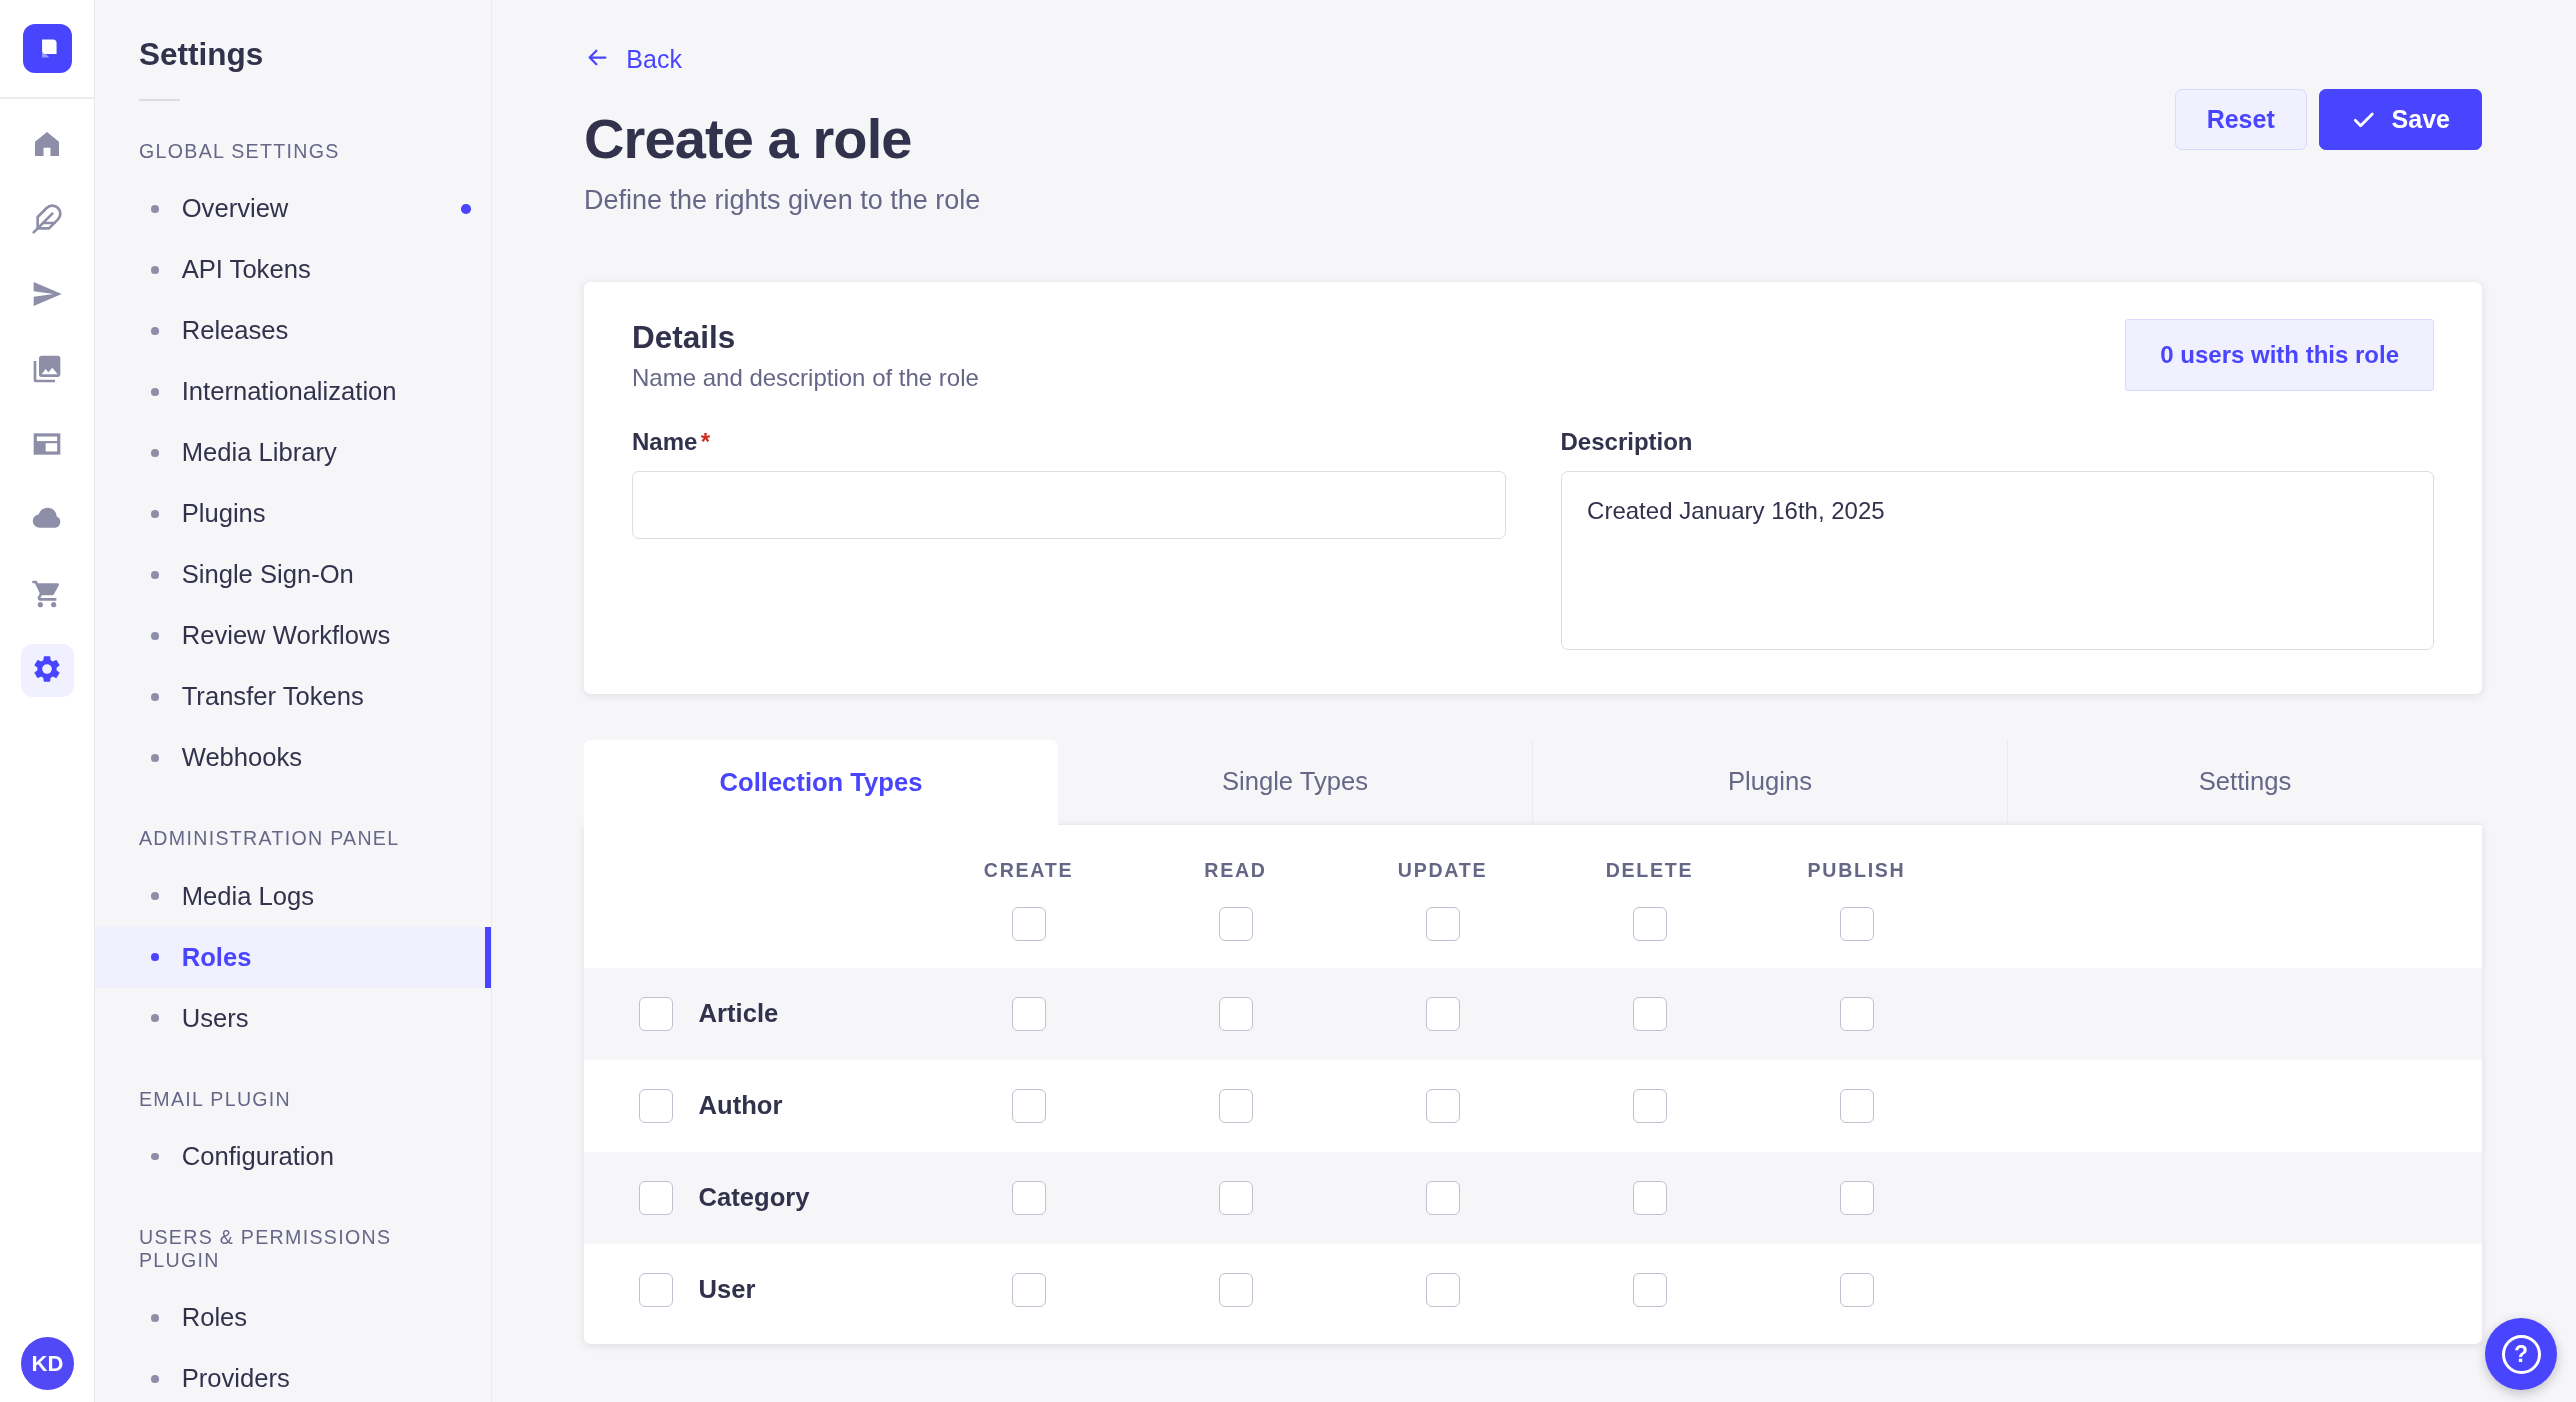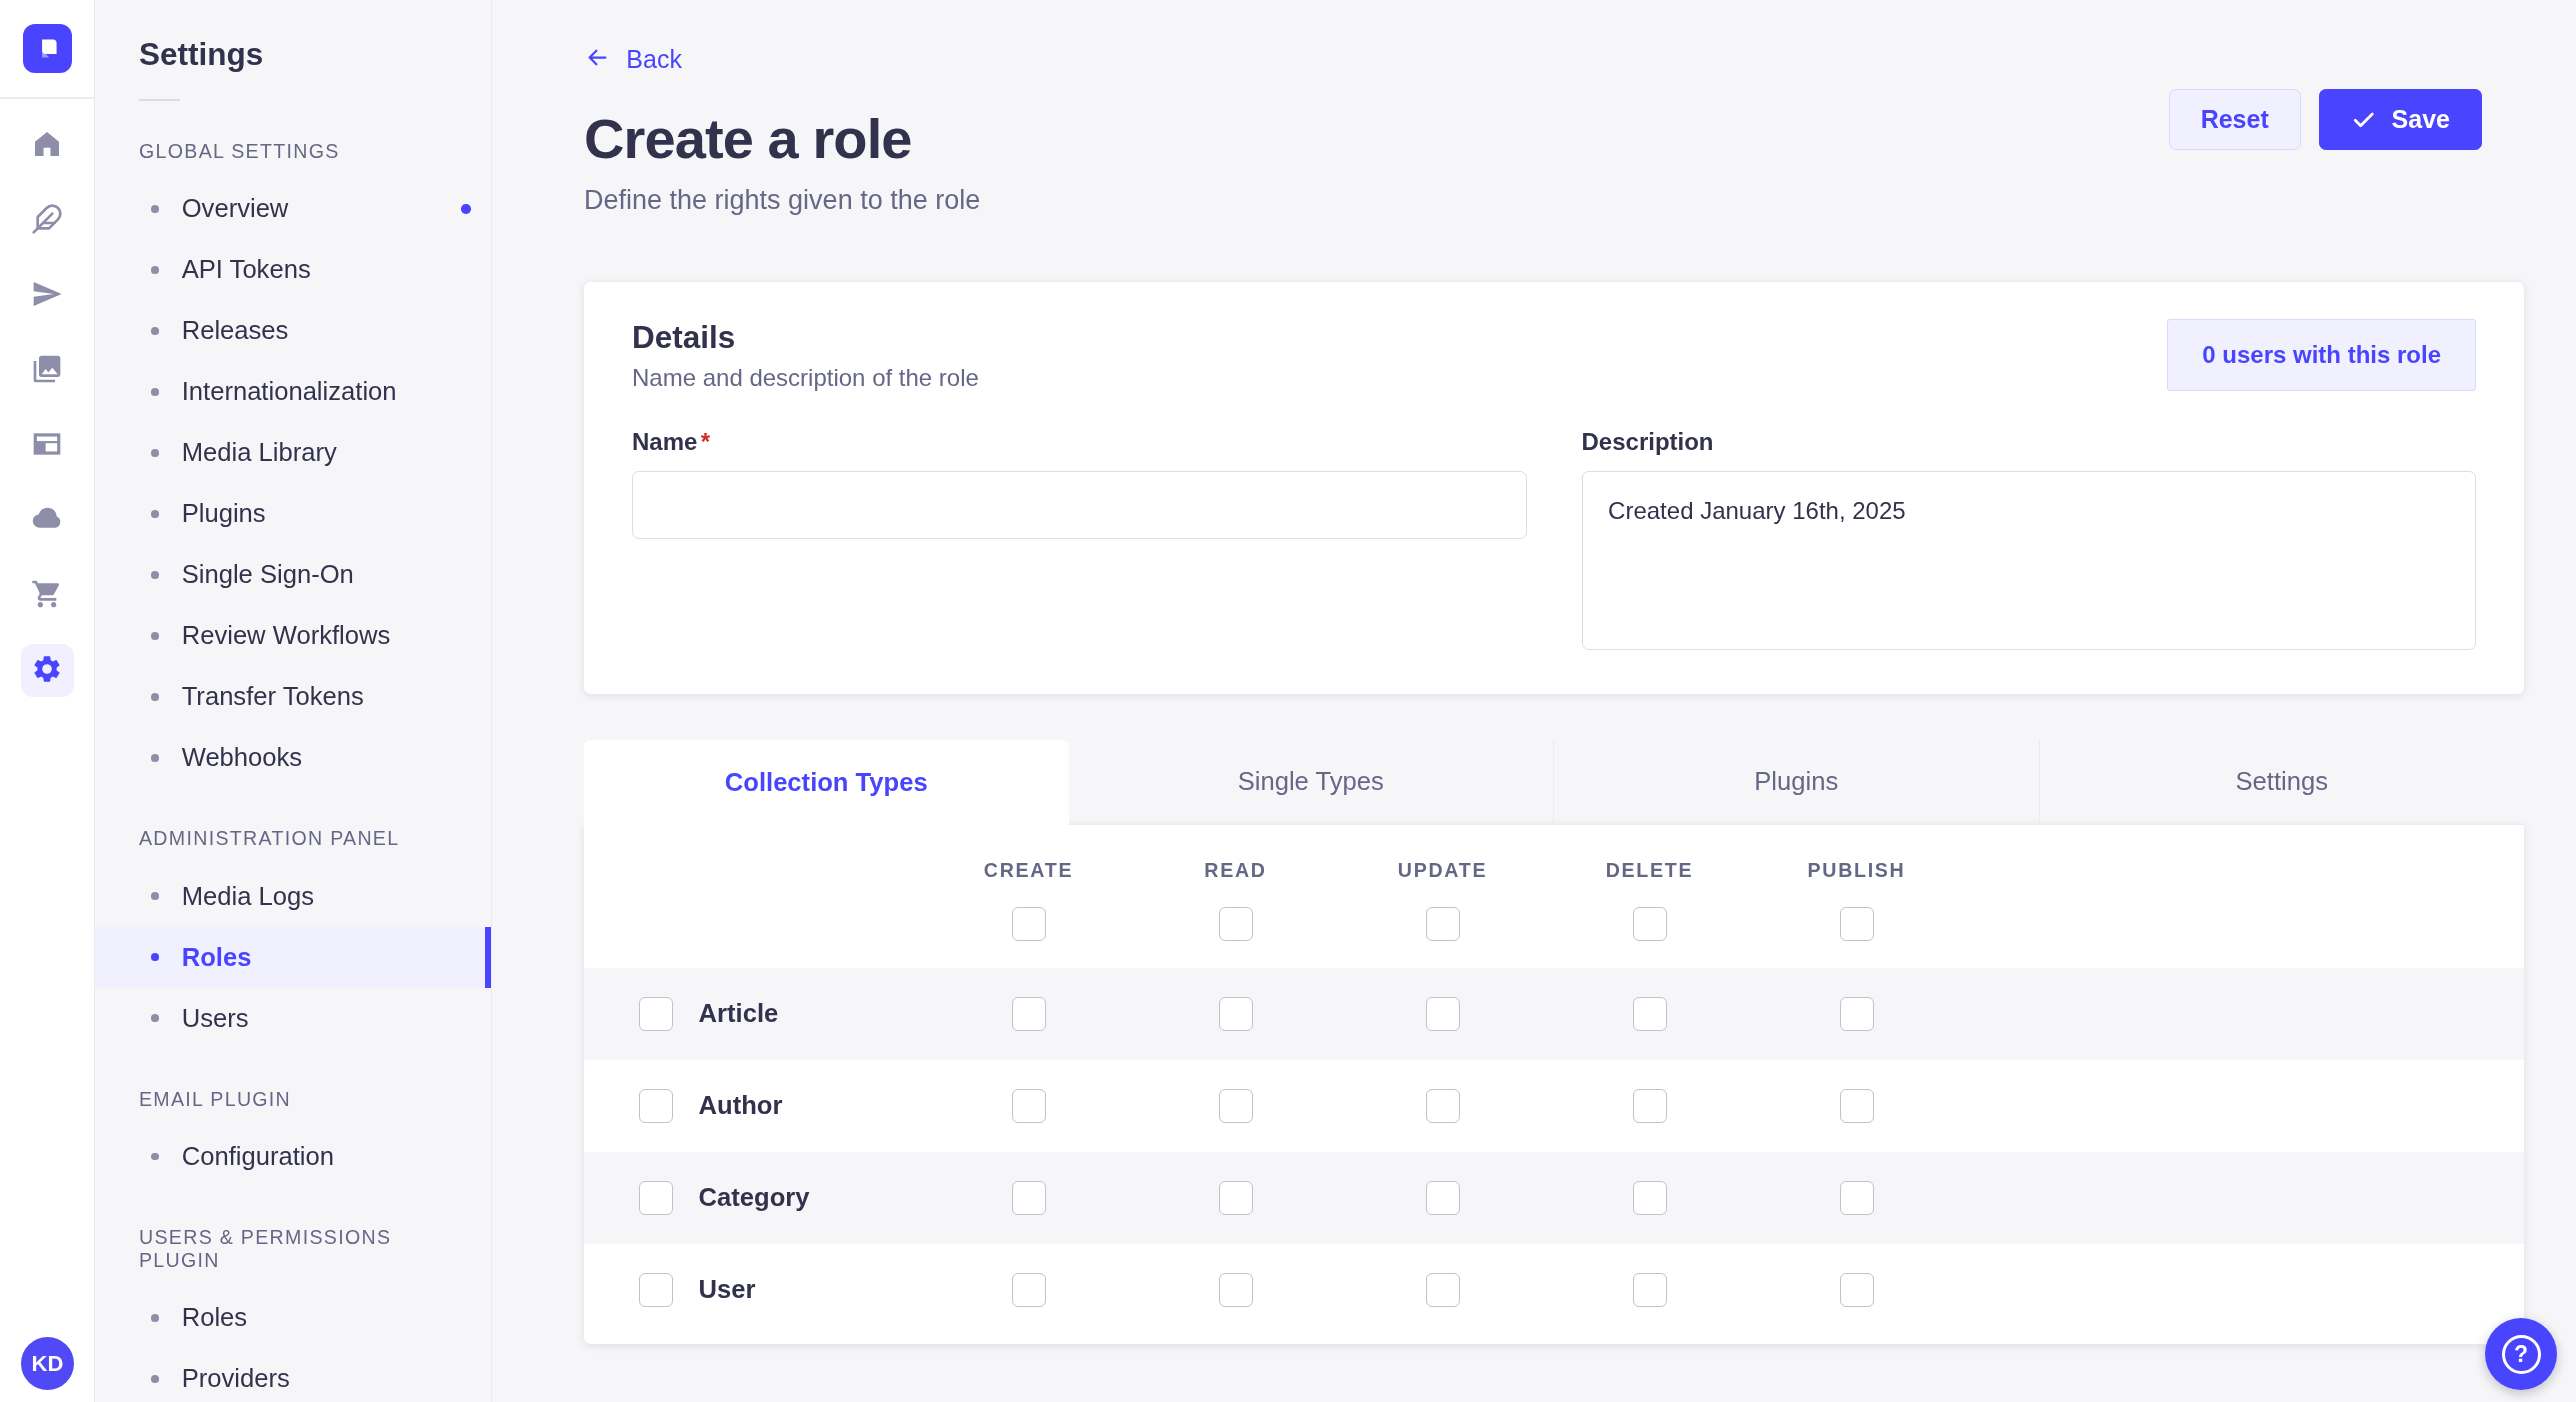--- a/index.html
+++ b/index.html
@@ -25,27 +25,27 @@
   .subnav-divider { width:41px; height:2.6px; background:#DCDCE4; margin:25.6px 0 0 44px; }
   .sb-heading { margin:39px 20.4px 15.3px 44px; font-size:19.6px; font-weight:normal; letter-spacing:1.3px; color:#666687; }
   .sb-item { height:61px; display:flex; align-items:center; padding:0 20.4px 0 56px; font-size:25.6px; color:#32324D; position:relative; cursor:pointer; }
   .bullet { width:7.7px; height:7.7px; border-radius:50%; background:#8E8EA9; margin-right:23px; flex:none; }
   .sb-item.active { background:#F0F0FF; color:#4945FF; font-weight:bold; }
   .sb-item.active .bullet { background:#4945FF; }
   .sb-item.active::after { content:""; position:absolute; right:0; top:0; bottom:0; width:6px; background:#4945FF; }
   .notif { width:9.4px; height:9.4px; border-radius:50%; background:#4945FF; margin-left:auto; flex:none; }
 
   
-  .main { flex:1; padding:44px 52px 0 92px; position:relative; }
+  .main { flex:1; padding:44px 94px 0 92px; position:relative; }
   .back-row { display:inline-flex; align-items:center; gap:15.3px; cursor:pointer; }
   .back-row svg { width:27px; height:27px; }
   .back-label { font-size:25px; color:#4945FF; }
   h1 { margin-top:32px; font-size:56px; font-weight:bold; color:#32324D; letter-spacing:-0.9px; }
   .subtitle { margin-top:13.6px; font-size:27px; color:#666687; }
-  .actions { position:absolute; top:89px; right:94px; display:flex; gap:18px; }
+  .actions { position:absolute; top:89px; right:94px; display:flex; gap:12px; }
   .btn { height:61px; border-radius:6.8px; font-size:25px; font-weight:bold; display:flex; align-items:center; gap:15.3px; padding:0 31px; cursor:pointer; }
   .btn.reset { background:#F0F0FF; border:1.7px solid #D9D8FF; color:#4945FF; }
   .btn.save { background:#4945FF; border:1.7px solid #4945FF; color:#fff; }
   .btn.save svg { width:25.6px; height:25.6px; }
 
   
   .card { margin-top:66px; background:#fff; border-radius:6.8px; box-shadow:0 1.7px 8.5px rgba(33,33,52,.1); padding:37px 48px 41px; }
   .card-head { display:flex; justify-content:space-between; align-items:flex-start; }
   .card-title { font-size:31.5px; font-weight:bold; color:#32324D; }
   .card-sub { margin-top:8px; font-size:24px; color:#666687; }

